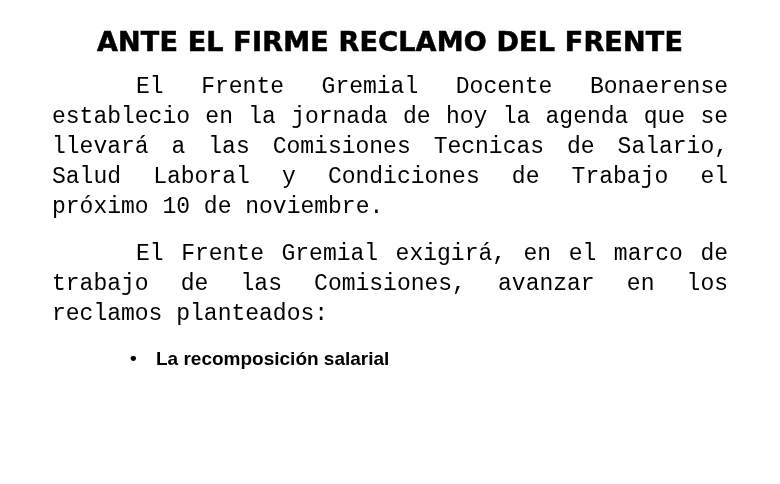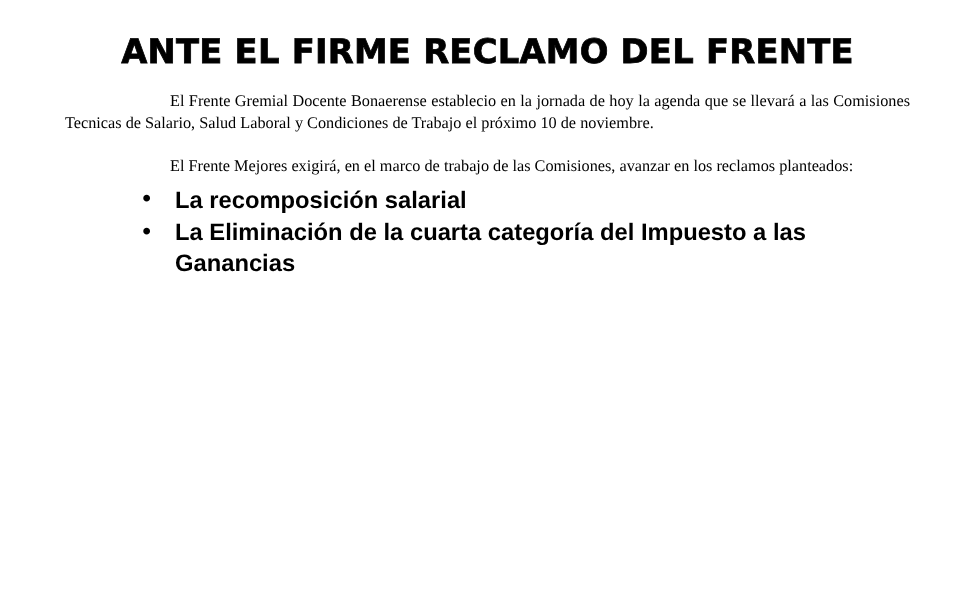--- a/index.html
+++ b/index.html
@@ -29,35 +29,35 @@
     letter-spacing: 0.2px;
     font-family: "DejaVu Sans", sans-serif;
     -webkit-text-stroke: 0.6px #000;
     margin: 0 0 14px 0;
     padding: 0 6px;
   }
   .title .tline {
     display: block;
   }
   .body-par {
-    font-size: 13px;
+    font-size: 23px;
     line-height: 1.30;
     text-align: justify;
     text-justify: inter-word;
     margin: 0 0 12px 0;
     text-indent: 84px;
-    font-family: Liberation Serif, serif;
+    font-family: Liberation Mono, monospace;
   }
   .body-par.second {
     margin-top: 18px;
     margin-bottom: 6px;
   }
   ul.claims {
     list-style: none;
-    margin: 0;
+    margin: 16px;
     padding: 0 0 0 62px;
   }
   ul.claims li {
     position: relative;
     font-size: 19px;
     font-weight: bold;
     line-height: 1.33;
     margin: 0 0 1px 0;
     padding-left: 26px;
     font-family: "Liberation Sans", sans-serif;
@@ -75,20 +75,19 @@
 <body>
 
 <div class="page">
 
   <h1 class="title">
     <span class="tline">ANTE EL FIRME RECLAMO DEL FRENTE</span>
   </h1>
 
   <p class="body-par first">El Frente Gremial Docente Bonaerense establecio en la jornada de hoy la agenda que se llevará a las Comisiones Tecnicas de Salario, Salud Laboral y Condiciones de Trabajo el próximo 10 de noviembre.</p>
 
-  <p class="body-par second">El Frente Mejores exigirá, en el marco de trabajo de las Comisiones, avanzar en los reclamos planteados:</p>
+  <p class="body-par second">El Frente Gremial exigirá, en el marco de trabajo de las Comisiones, avanzar en los reclamos planteados:</p>
 
   <ul class="claims">
     <li>La recomposición salarial</li>
-    <li>La Eliminación  de la cuarta categoría del Impuesto a las Ganancias</li>
   </ul>
 
 </div>
 
 </body></html>

